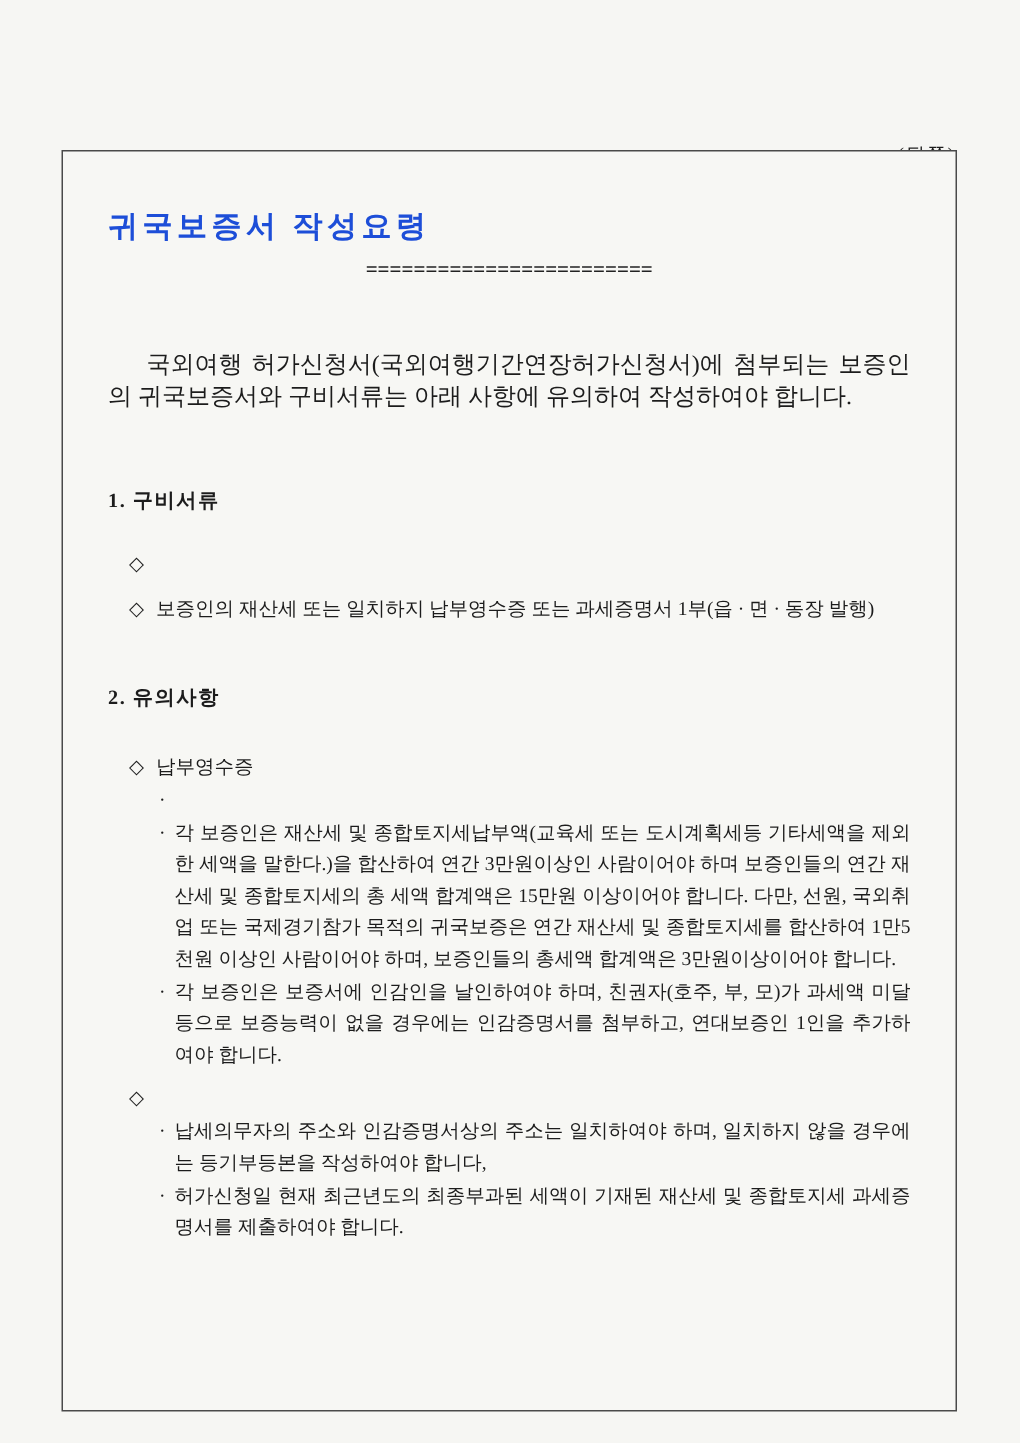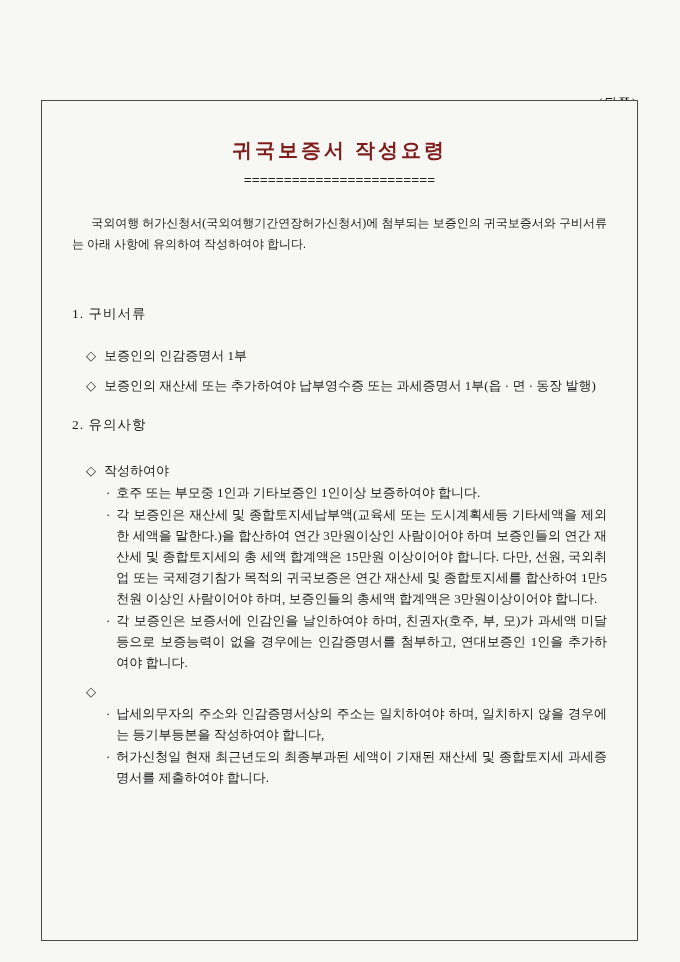--- a/index.html
+++ b/index.html
@@ -23,49 +23,48 @@
     position: absolute;
     left: 41px;
     top: 100px;
     width: 597px;
     height: 841px;
     border: 1px solid #4a4a4a;
     padding: 36px 30px 0 30px;
     background: #f7f7f4;
   }
   .doc-title {
-    text-align: center;
     font-size: 20px;
     font-weight: bold;
     letter-spacing: 3px;
-    color: #7f1d1d;
+    color: #1d4ed8;
     font-family: Liberation Serif, serif;
   }
   .title-underline {
     text-align: center;
     font-weight: bold;
     font-size: 14px;
     letter-spacing: 0px;
     margin-top: 9px;
     color: #222;
   }
   .intro {
-    margin-top: 24px;
-    font-size: 12px;
+    margin-top: 44px;
+    font-size: 16px;
     line-height: 21px;
     text-indent: 1.6em;
     text-align: justify;
   }
   .section-heading {
     margin-top: 50px;
     font-size: 13.5px;
-    font-weight: normal;
+    font-weight: bold;
     letter-spacing: 1px;
   }
-  .section-heading.second { margin-top: 20px; }
+  .section-heading.second { margin-top: 40px; }
   .item {
     display: flex;
     align-items: flex-start;
     padding-left: 14px;
     font-size: 13px;
     line-height: 21px;
   }
   .item.first-of-section { margin-top: 22px; }
   .item.gap-small { margin-top: 9px; }
   .item.first-of-notes { margin-top: 26px; }
@@ -100,40 +99,38 @@
   <h1 class="doc-title">귀국보증서 작성요령</h1>
   <div class="title-underline">========================</div>
 
   <p class="intro">국외여행 허가신청서(국외여행기간연장허가신청서)에 첨부되는 보증인의 귀국보증서와 구비서류는 아래 사항에 유의하여 작성하여야 합니다.</p>
 
   <div>
     <h2 class="section-heading">1. 구비서류</h2>
 
     <div class="item first-of-section">
       <span class="marker">◇</span>
-      <span class="text">보증인의 인감증명서 1부</span>
     </div>
 
     <div class="item gap-small">
       <span class="marker">◇</span>
-      <span class="text">보증인의 재산세 또는 추가하여야 납부영수증 또는 과세증명서 1부(읍 · 면 · 동장 발행)</span>
+      <span class="text">보증인의 재산세 또는 일치하지 납부영수증 또는 과세증명서 1부(읍 · 면 · 동장 발행)</span>
     </div>
   </div>
 
   <div>
     <h2 class="section-heading second">2. 유의사항</h2>
 
     <div class="item first-of-notes">
       <span class="marker">◇</span>
-      <span class="text">작성하여야</span>
+      <span class="text">납부영수증</span>
     </div>
 
     <div class="subitem">
       <span class="marker">·</span>
-      <span class="text">호주 또는 부모중 1인과 기타보증인 1인이상 보증하여야 합니다.</span>
     </div>
 
     <div class="subitem">
       <span class="marker">·</span>
       <span class="text">각 보증인은 재산세 및 종합토지세납부액(교육세 또는 도시계획세등 기타세액을 제외한 세액을 말한다.)을 합산하여 연간 3만원이상인 사람이어야 하며 보증인들의 연간 재산세 및 종합토지세의 총 세액 합계액은 15만원 이상이어야 합니다. 다만, 선원, 국외취업 또는 국제경기참가 목적의 귀국보증은 연간 재산세 및 종합토지세를 합산하여 1만5천원 이상인 사람이어야 하며, 보증인들의 총세액 합계액은 3만원이상이어야 합니다.</span>
     </div>
 
     <div class="subitem">
       <span class="marker">·</span>
       <span class="text">각 보증인은 보증서에 인감인을 날인하여야 하며, 친권자(호주, 부, 모)가 과세액 미달등으로 보증능력이 없을 경우에는 인감증명서를 첨부하고, 연대보증인 1인을 추가하여야 합니다.</span>

